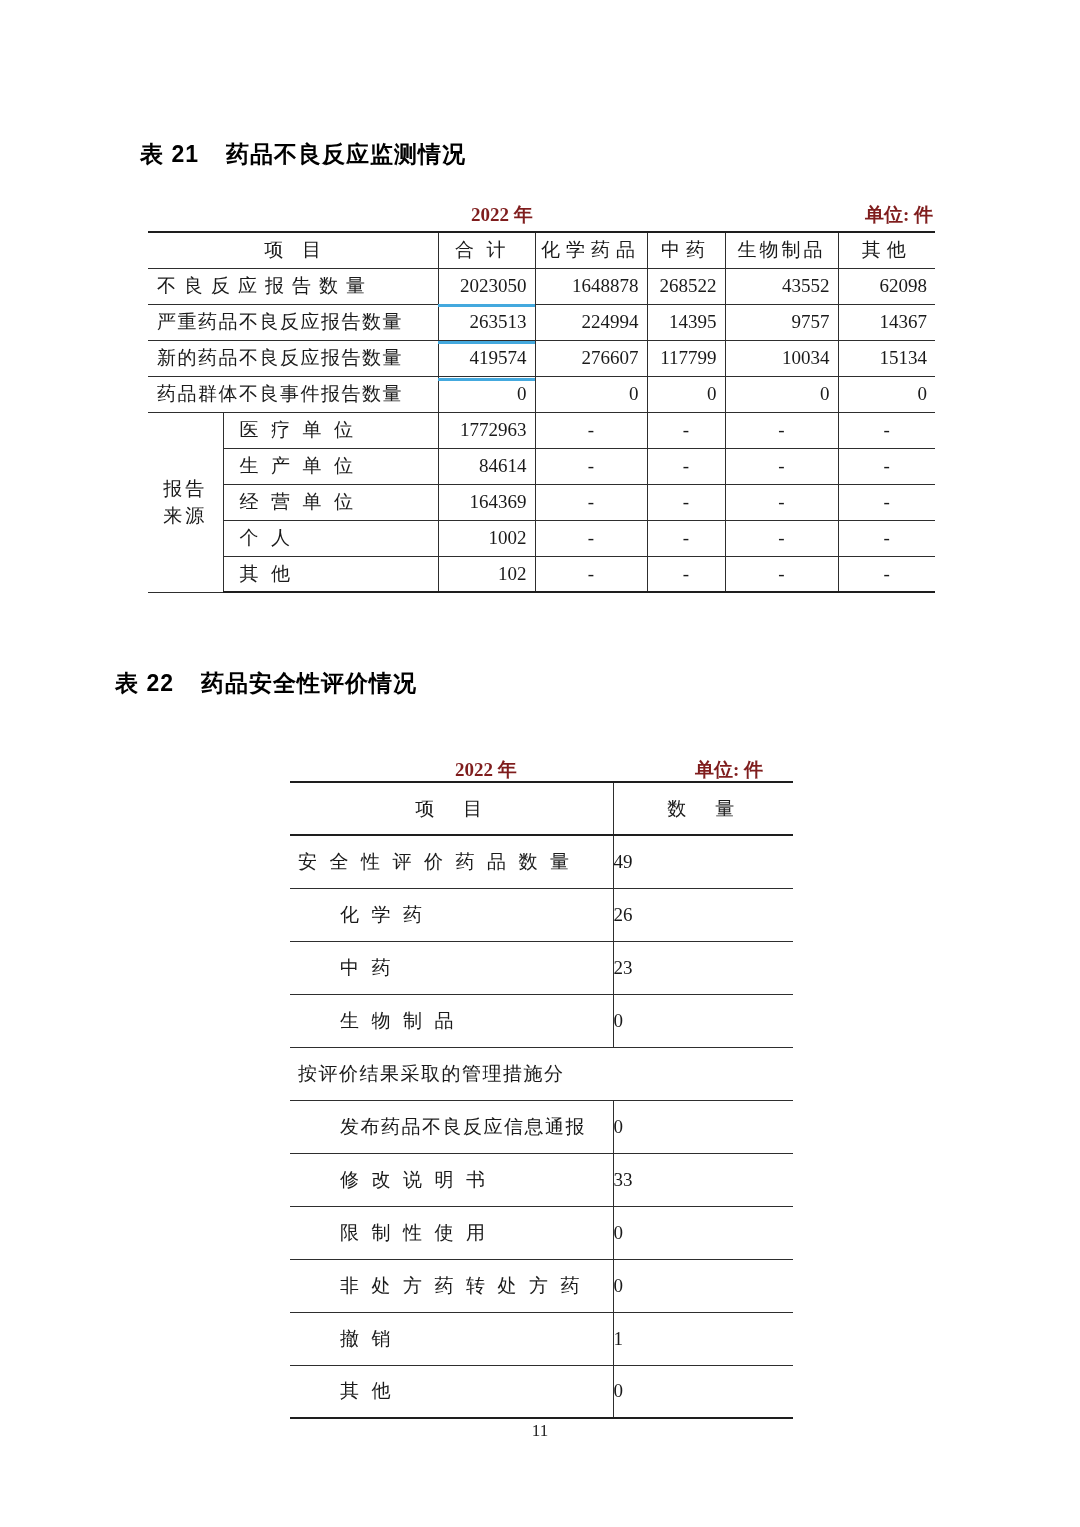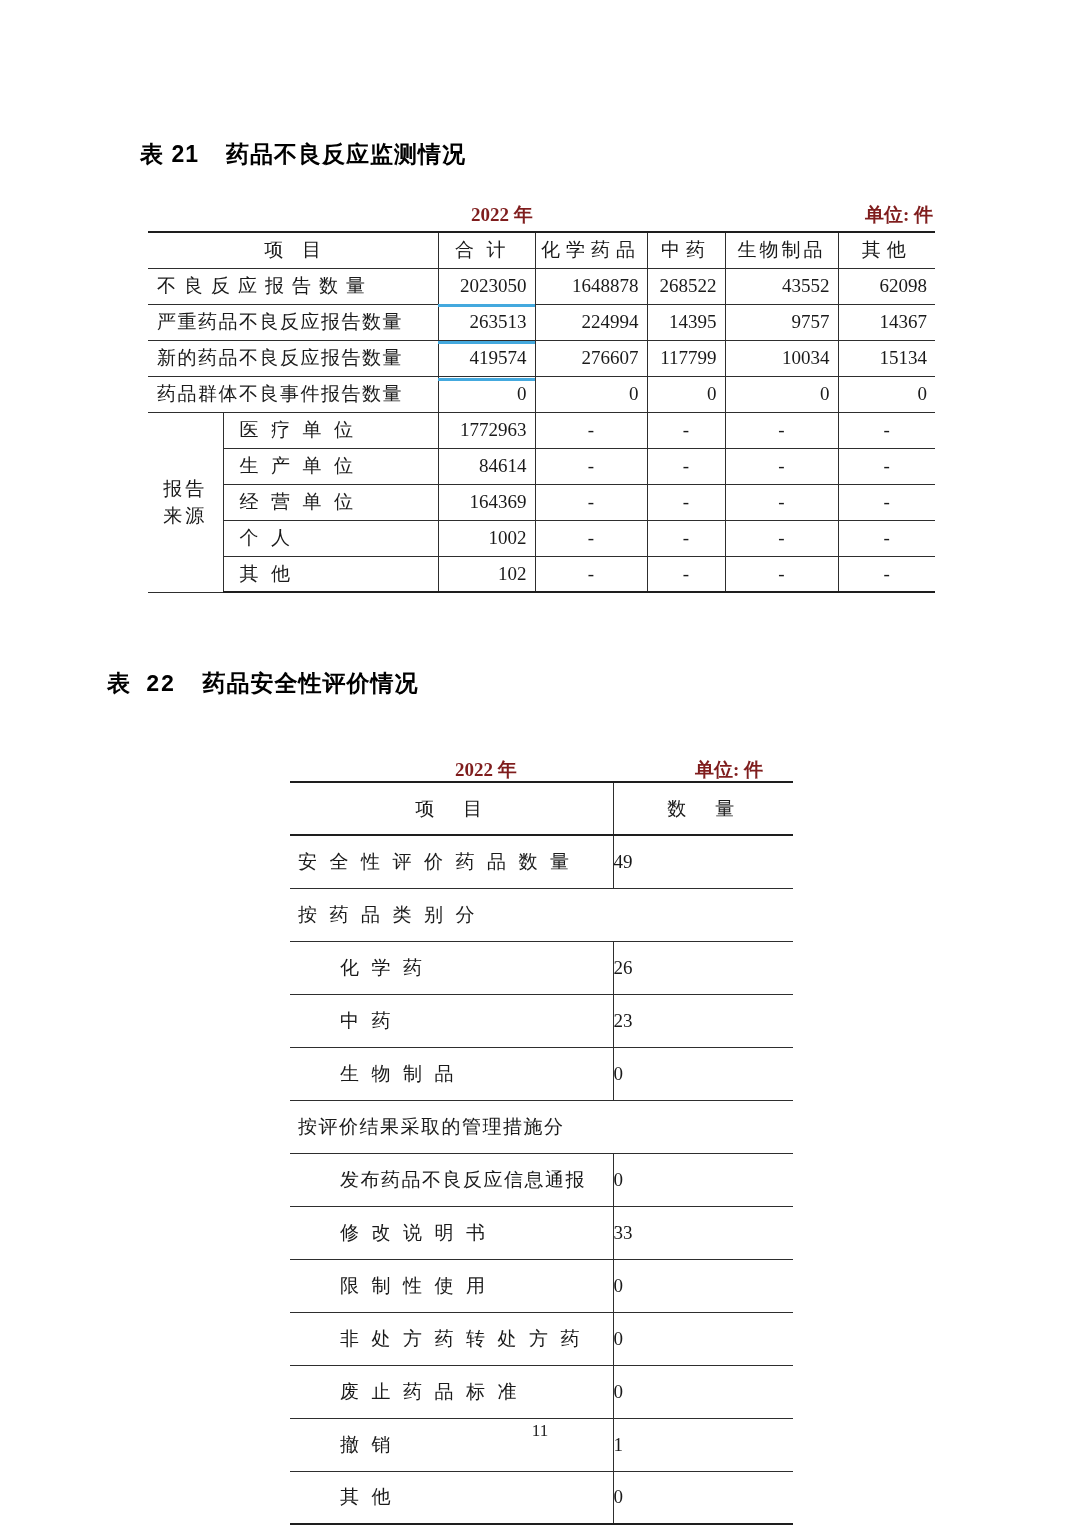--- a/index.html
+++ b/index.html
@@ -179,21 +179,21 @@
       <td class="dash">-</td>
       <td class="dash no-r">-</td>
     </tr>
   </tbody>
     </table>
   <div class="cy" style="top: 73px; background: rgb(68, 169, 222);"></div>
   <div class="cy" style="top: 110px; background: rgb(68, 169, 222);"></div>
   <div class="cy" style="top: 147px; background: rgb(68, 169, 222);"></div>
 </div>
 
-<div class="abs tbl-title" style="left:107px; top:668px;font-family:Liberation Mono, monospace;">
+<div class="abs tbl-title" style="left:115px; top:668px;">
   <span>表 22</span><span class="ttl">药品安全性评价情况</span>
 </div>
 
 <div class="abs cap" style="left:455px; top:757px;">2022 年</div>
 <div class="abs cap" style="right:317px; top:757px;">单位: 件</div>
 
 <div class="abs t22wrap">
   <table class="t22">
     <colgroup>
         <col style="width:323px">
@@ -202,23 +202,20 @@
     <tbody>
         <tr class="top hdr">
       <td class="c hsp">项　目</td>
       <td class="val c hsp">数　量</td>
     </tr>
     <tr>
       <td class="lab ls12">安全性评价药品数量</td>
       <td class="val">49</td>
     </tr>
     <tr>
-      <td colspan="2" class="lab ls12">按药品类别分</td>
-    </tr>
-    <tr>
       <td class="lab ind ls12">化学药</td>
       <td class="val">26</td>
     </tr>
     <tr>
       <td class="lab ind ls12">中药</td>
       <td class="val">23</td>
     </tr>
     <tr>
       <td class="lab ind ls12">生物制品</td>
       <td class="val">0</td>
@@ -236,24 +233,20 @@
     </tr>
     <tr>
       <td class="lab ind ls12">限制性使用</td>
       <td class="val">0</td>
     </tr>
     <tr>
       <td class="lab ind ls12">非处方药转处方药</td>
       <td class="val">0</td>
     </tr>
     <tr>
-      <td class="lab ind ls12">废止药品标准</td>
-      <td class="val">0</td>
-    </tr>
-    <tr>
       <td class="lab ind ls12">撤销</td>
       <td class="val">1</td>
     </tr>
     <tr class="bot">
       <td class="lab ind ls12">其他</td>
       <td class="val">0</td>
     </tr>
   </tbody>
     </table>
 </div>

